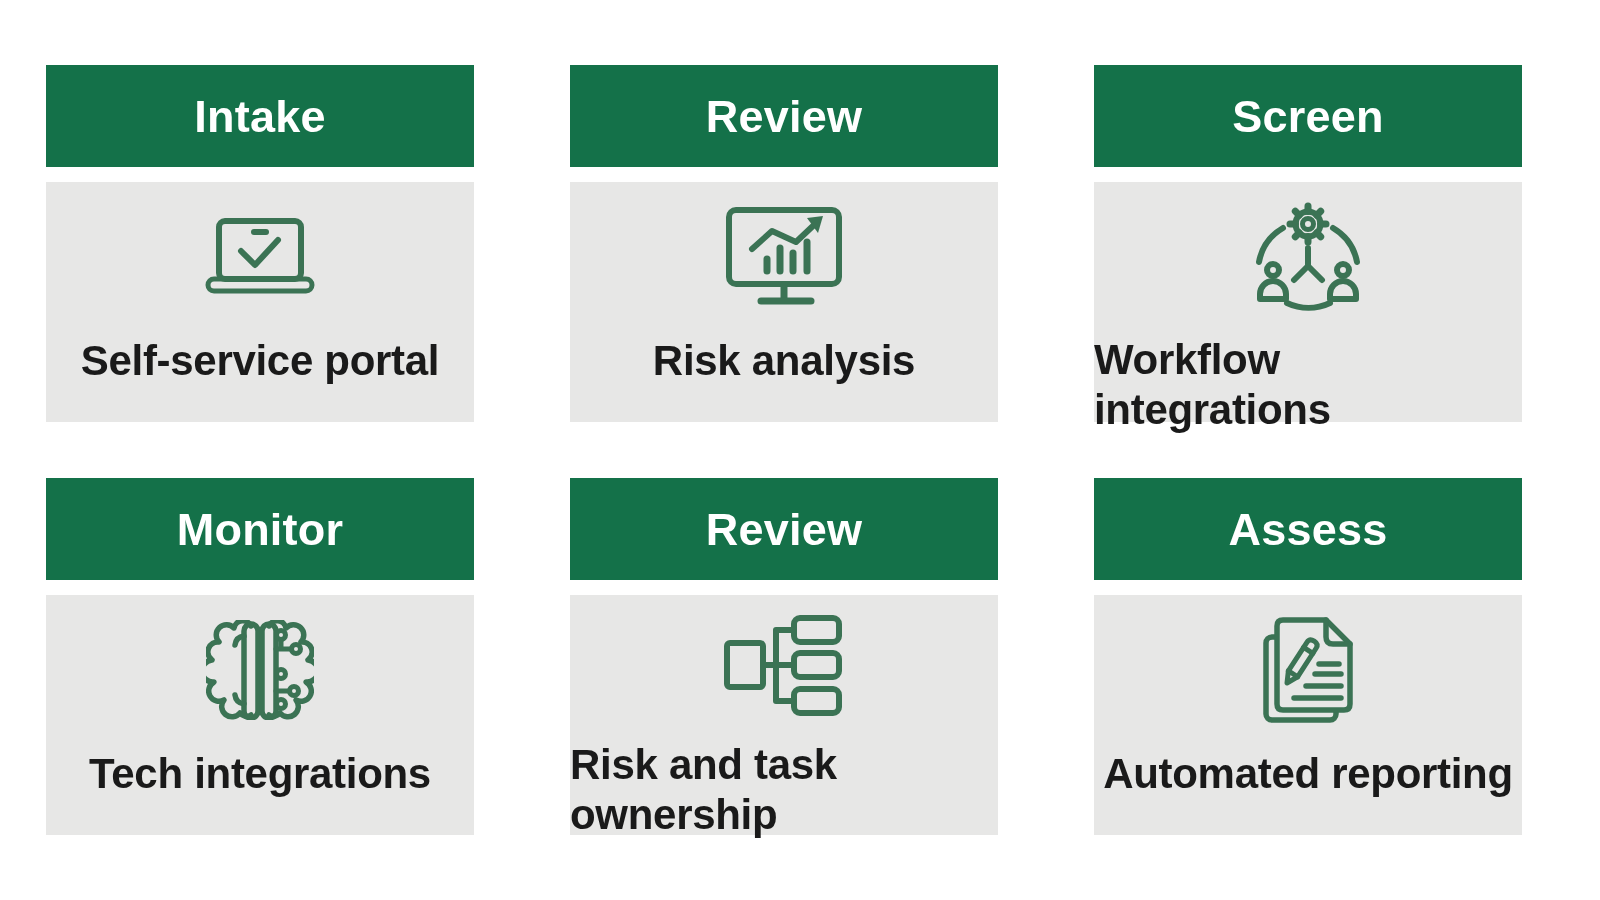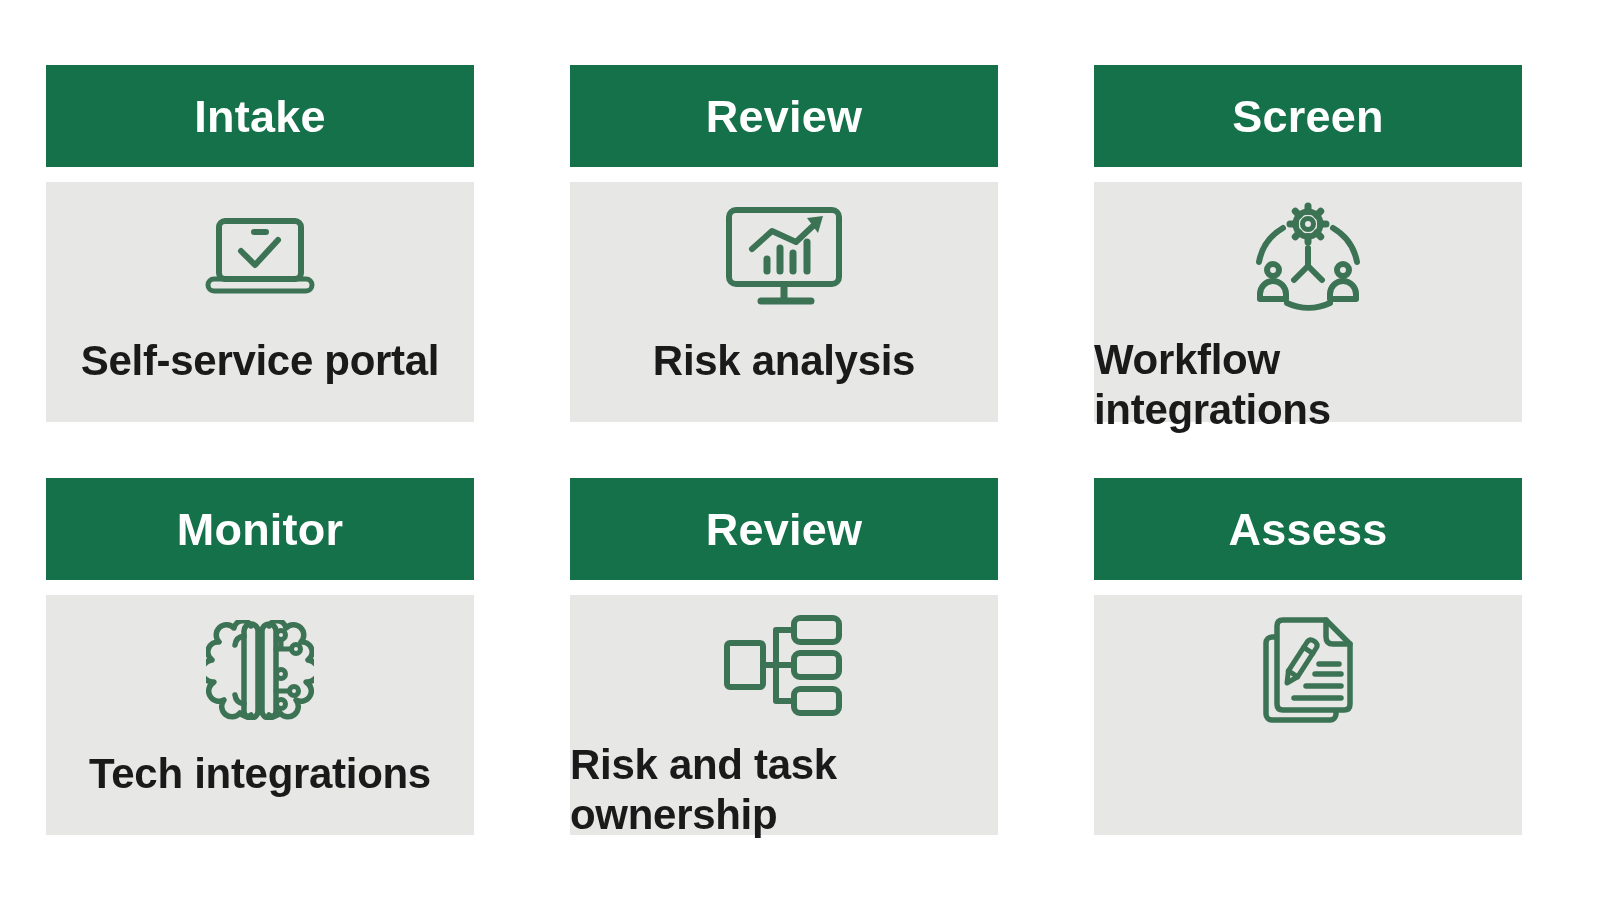--- a/index.html
+++ b/index.html
@@ -173,16 +173,17 @@
           <path class="page-fill" d="M14,9 Q14,3 20,3 H63 L87,27 V87 Q87,93 81,93 H20 Q14,93 14,87 Z" stroke-width="5.5"></path>
           <path d="M63,3 V20 Q63,27 70,27 H87" stroke-width="5.5"></path>
           <g transform="translate(24,66) rotate(-57)">
             <path d="M0,0 L11,-5.5 L11,5.5 Z" stroke-width="5"></path>
             <path d="M11,-5.5 H45 Q50,-5.5 50,0 Q50,5.5 45,5.5 H11" stroke-width="5"></path>
             <path d="M39,-5.5 V5.5" stroke-width="5"></path>
           </g>
           <path d="M56,47 H76 M52,57 H78 M43,69 H78 M31,81 H78" stroke-width="5.5"></path>
         </svg>
       </div>
+      <span class="card-label">Automated reporting</span>
     </div>
   </section>
 
 </div>
 
 </body></html>

